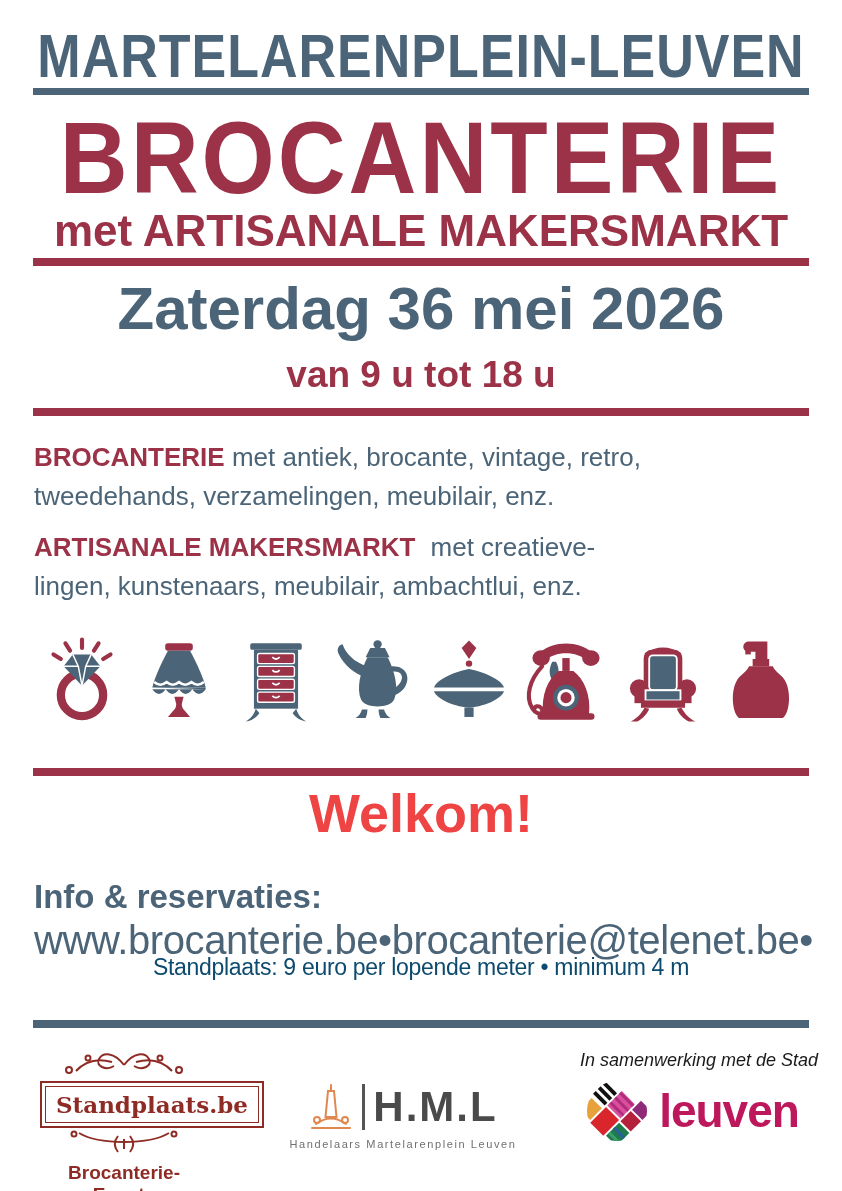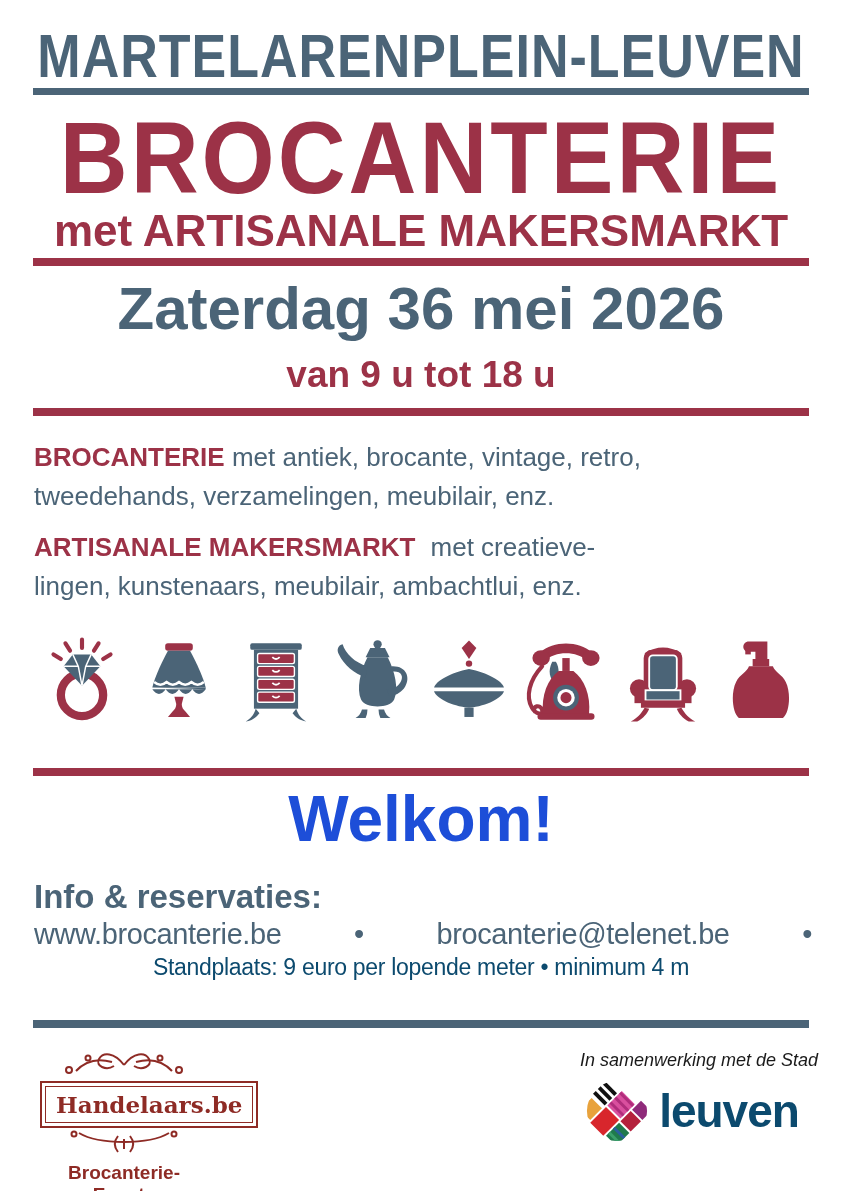--- a/index.html
+++ b/index.html
@@ -44,26 +44,26 @@
   .para2 { top:528px; }
   .para2 .rest { margin-left:8px; }
 
   
   .icons-row {
     top:626px; left:36px; width:770px; height:108px;
     display:flex; justify-content:space-between; align-items:flex-end;
   }
   .icons-row svg { width:92px; height:104px; display:block; }
 
-  .welcome { top:782px; color:#1d4ed8; font-weight:bold; font-size:64px; }
+  .welcome { top:782px; color:#ef4444; font-weight:bold; font-size:54px; }
 
   
   .info-heading { top:878px; left:34px; color:#4b6477; font-weight:bold; font-size:33px; }
   .contact-line {
-    top:918px; left:34px; width:778px; color:#4b6477; font-size:29px;
+    top:918px; left:34px; width:778px; color:#4b6477; font-size:40px;
     display:flex; justify-content:space-between; align-items:baseline;
     letter-spacing:-0.4px;
   }
   .pricing-line { top:954px; color:#0c4a6e; font-size:23px; letter-spacing:-0.3px; }
 
   
   .broc-logo { top:1050px; left:40px; width:168px; text-align:center; color:#8e2b25; }
   .broc-frame {
     display:inline-block; border:2px solid #8e2b25; padding:3px;
     margin:1px 0 2px 0;
@@ -77,21 +77,21 @@
 
   .hml-logo { top:1082px; left:283px; width:240px; text-align:center; }
   .hml-row { display:flex; align-items:center; justify-content:center; gap:8px; }
   .hml-divider { width:3px; height:46px; background:#555; }
   .hml-abbr { color:#4a4a4a; font-weight:bold; font-size:42px; letter-spacing:2px; }
   .hml-sub { margin-top:6px; color:#707070; font-size:11px; letter-spacing:1.6px; white-space:nowrap; }
 
   .leuven-block { top:1050px; right:24px; width:252px; text-align:right; }
   .leuven-tagline { font-style:italic; font-size:18px; color:#1a1a1a; white-space:nowrap; }
   .leuven-row { margin-top:8px; display:flex; align-items:center; justify-content:center; gap:10px; }
-  .leuven-word { font-weight:bold; font-size:46px; color:#0c4a6e; letter-spacing:-1px; }
+  .leuven-word { font-weight:bold; font-size:46px; color:#be185d; letter-spacing:-1px; }
 </style>
 </head>
 <body>
 
 <div class="page">
 
   <div class="abs center loc-title">
     <span>MARTELARENPLEIN-LEUVEN</span>
   </div>
   <div class="rule rule-blue" style="top:88px;"></div>
@@ -242,35 +242,52 @@
         <path d="M118,21 C108,10 96,8 82,12"></path>
       </g>
       <g fill="none" stroke="#8e2b25" stroke-width="2">
         <circle cx="15" cy="20" r="3"></circle>
         <circle cx="125" cy="20" r="3"></circle>
         <circle cx="34" cy="8" r="2.5"></circle>
         <circle cx="106" cy="8" r="2.5"></circle>
       </g>
     </svg>
     <div class="broc-frame">
-      <div class="broc-frame-inner">Handelaars.be</div>
+      <div class="broc-frame-inner">Standplaats.be</div>
     </div>
     <svg width="140" height="24" viewBox="0 0 140 24">
       <g stroke="#8e2b25" stroke-width="2" fill="none">
         <path d="M25,3 C45,15 95,15 115,3"></path>
         <path d="M64,6 C60,11 60,17 64,22"></path>
         <path d="M76,6 C80,11 80,17 76,22"></path>
         <line x1="70" y1="9" x2="70" y2="19"></line>
         <circle cx="20" cy="4" r="2.5"></circle>
         <circle cx="120" cy="4" r="2.5"></circle>
       </g>
     </svg>
     <div class="broc-events">Brocanterie-Events</div>
   </div>
 
+  <div class="abs hml-logo">
+    <div class="hml-row">
+      <svg width="46" height="50" viewBox="0 0 46 50">
+        <g stroke="#e0884f" stroke-width="2" fill="none" stroke-linecap="round">
+          <line x1="23" y1="3" x2="23" y2="9"></line>
+          <path d="M20,9 h6 l2.5,26 h-11 z"></path>
+          <path d="M8,42 q15,-11 30,0"></path>
+          <line x1="4" y1="46" x2="42" y2="46"></line>
+          <circle cx="9" cy="38" r="3"></circle>
+          <circle cx="37" cy="38" r="3"></circle>
+        </g>
+      </svg>
+      <div class="hml-divider"></div>
+      <div class="hml-abbr">H.M.L</div>
+    </div>
+    <div class="hml-sub">Handelaars Martelarenplein Leuven</div>
+  </div>
 
   <div class="abs leuven-block">
     <div class="leuven-tagline">In samenwerking met de Stad</div>
     <div class="leuven-row">
       <svg width="64" height="64" viewBox="0 0 66 66">
         <defs>
             <clipPath id="lvClip">
               <circle cx="33" cy="33" r="31"></circle>
             </clipPath>
           </defs>

